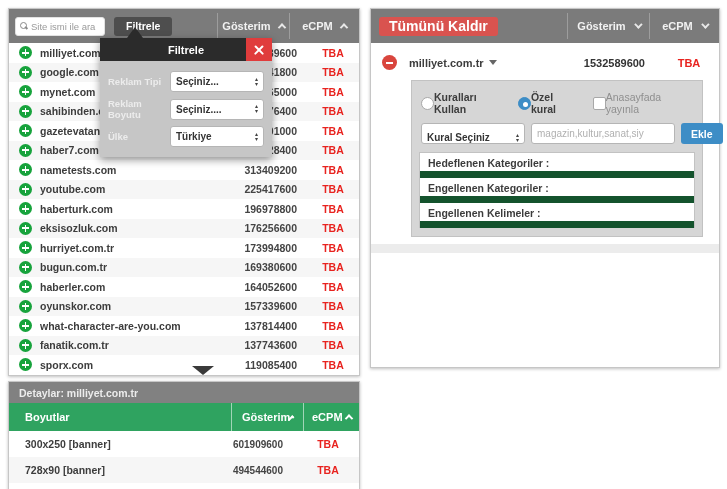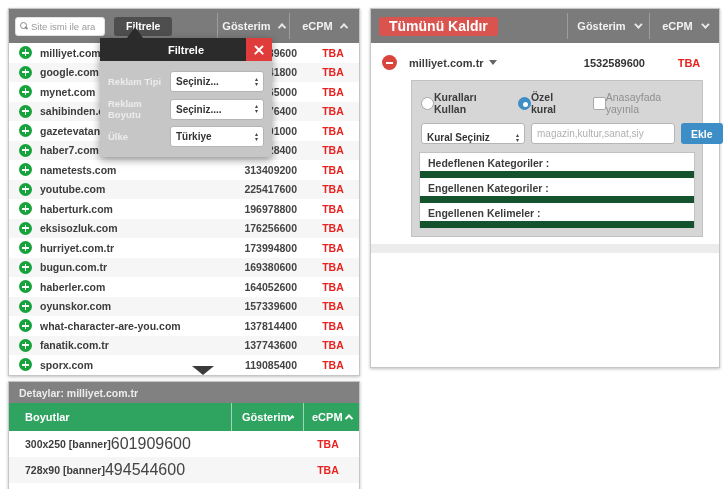--- a/index.html
+++ b/index.html
@@ -83,21 +83,21 @@
   .gh-cell { color:#fff; font-size:11px; font-weight:bold; display:flex; align-items:center;
              height:28px; cursor:pointer; }
   .gh-sizes { flex:1; padding-left:16px; }
   .gh-imp { width:72px; justify-content:space-between; padding:0 10px;
             border-left:1px solid rgba(255,255,255,.55); }
   .gh-ecpm { width:56px; padding-left:8px; gap:3px; border-left:1px solid rgba(255,255,255,.55); }
   .green-head .chv { border-color:#fff; }
   .drow { height:26px; display:flex; align-items:center; background:#fff; }
   .drow.alt { background:#f6f6f6; }
   .dsize { font-size:10.5px; font-weight:bold; color:#3c3c3c; padding-left:16px; }
-  .dimp  { flex:1; text-align:left; font-size:16px; font-weight:normal; color:#444; padding-right:14px; }
+  .dimp  { flex:1; text-align:right; font-size:10px; font-weight:bold; color:#444; padding-right:14px; }
   .dtba  { width:62px; text-align:center; font-size:10.5px; font-weight:bold; color:#e8231f; }
 
   
   #right-panel { left:370px; top:8px; width:350px; height:360px; }
   .rrow { display:flex; align-items:center; padding:12px 0 10px 0; }
   .icon-minus { position:relative; width:15px; height:15px; border-radius:50%;
                 background:#d9453d; margin:0 12px 0 11px; flex:none; cursor:pointer; }
   .icon-minus::before { content:""; position:absolute; left:4px; top:6.6px; width:7px; height:2px; background:#fff; }
   .rsite { font-size:11px; font-weight:bold; color:#3c3c3c; display:flex; align-items:center; gap:5px; cursor:pointer; }
   .caret-down { width:0; height:0; border-left:4px solid transparent; border-right:4px solid transparent;

